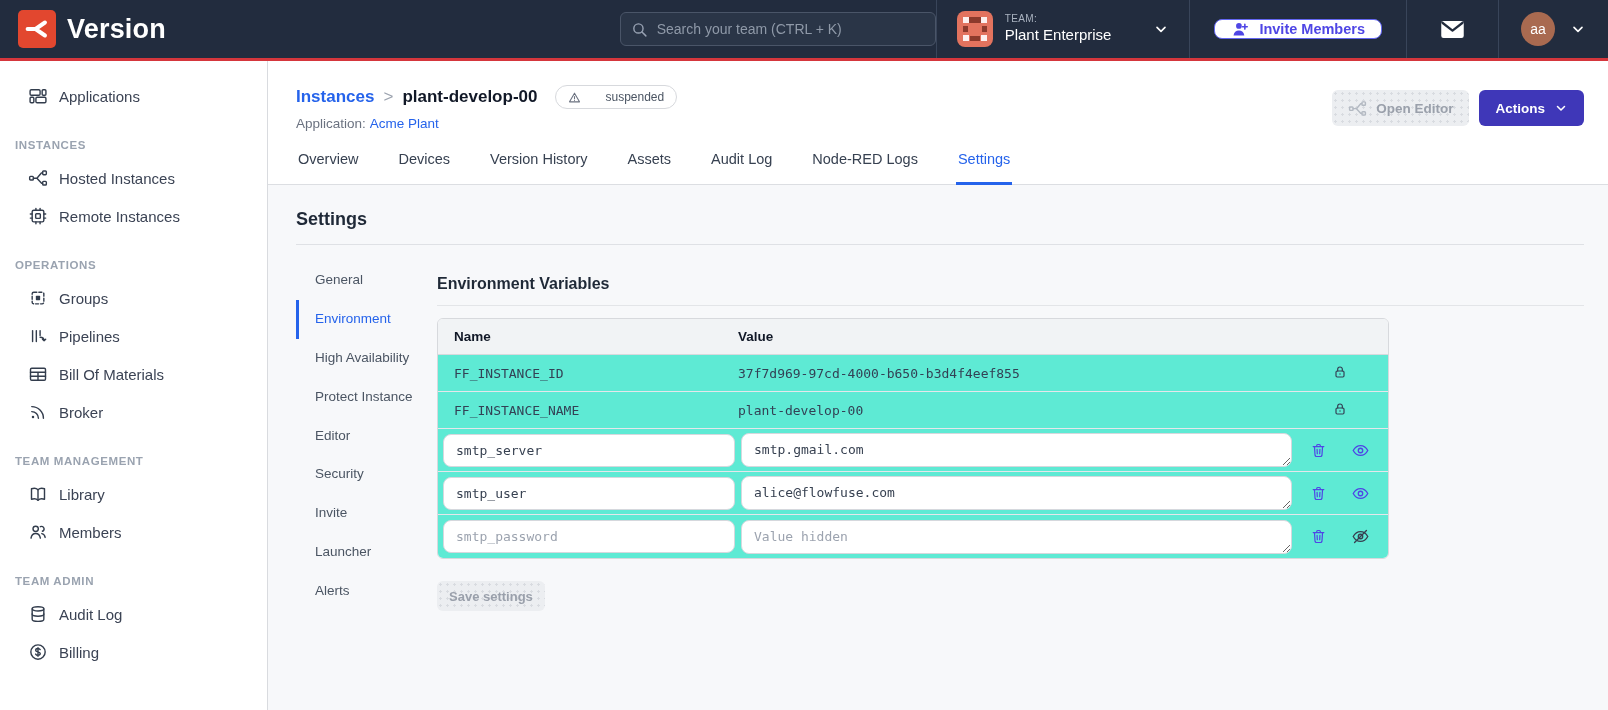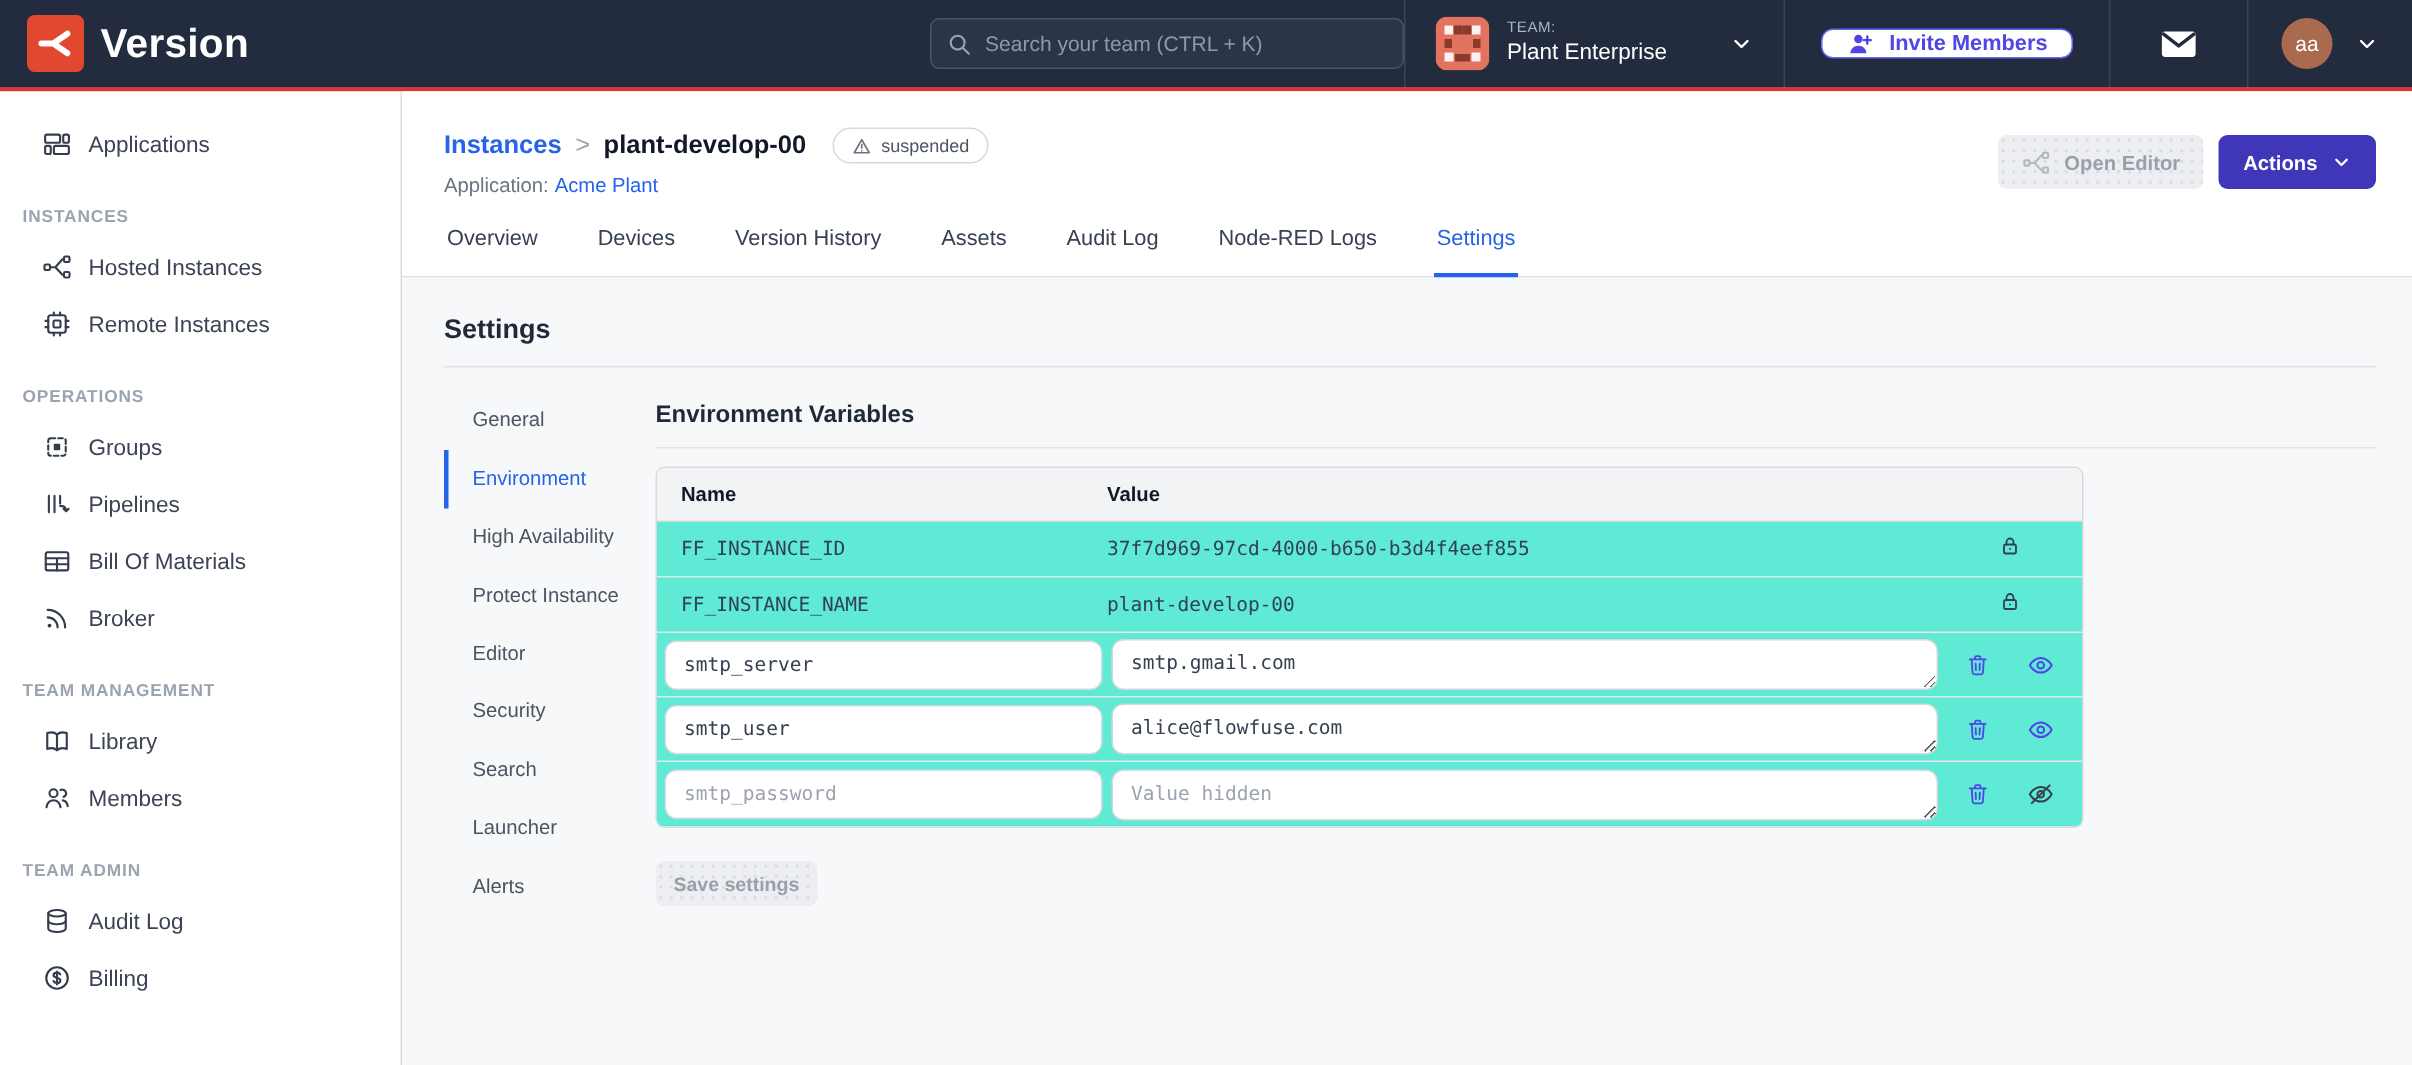--- a/index.html
+++ b/index.html
@@ -38,37 +38,37 @@
   .side-label { margin-top:12px; padding:12px 0 8px 15px; font-size:11.5px; font-weight:600; color:#9aa3b0; letter-spacing:.6px; }
   .main { flex:1; display:flex; flex-direction:column; background:#fff; min-width:0; }
 
   
   .main-header { padding:24px 24px 0 28px; background:#fff; }
   .header-row { display:flex; align-items:center; }
   .breadcrumb { display:flex; align-items:center; font-size:17px; font-weight:700; }
   .bc-parent { color:#2563eb; cursor:pointer; }
   .bc-sep { color:#9ca3af; margin:0 9px; font-weight:400; }
   .bc-current { color:#111827; }
-  .status-badge { margin-left:18px; display:inline-flex; align-items:center; gap:6px; padding:4px 12px; border:1px solid #d7d9dd; border-radius:999px; font-size:12px; font-weight:400; color:#4b5563; background:#fff; }
+  .status-badge { margin-left:18px; display:inline-flex; align-items:center; gap:24px; padding:4px 12px; border:1px solid #d7d9dd; border-radius:999px; font-size:12px; font-weight:400; color:#4b5563; background:#fff; }
   .status-badge svg { color:#6b7280; }
   .app-row { margin-top:7px; font-size:13.5px; color:#6b7280; }
   .app-link { color:#2563eb; cursor:pointer; margin-left:4px; }
   .header-buttons { margin-left:auto; display:flex; gap:10px; }
   .btn { height:36px; border:none; border-radius:6px; font-family:inherit; font-size:13.5px; font-weight:700; display:flex; align-items:center; gap:9px; cursor:pointer; padding:0 16px; }
   .btn-disabled { background-color:#eceef1; background-image:radial-gradient(#d8dbe0 1px, transparent 1.2px); background-size:7px 7px; color:#9aa0ab; cursor:default; }
   .btn-primary { background:#3f37b8; color:#fff; }
   .tabs-wrap { margin:14px -24px 0 -28px; padding:0 24px 0 28px; border-bottom:1px solid #dcdee2; display:flex; gap:36px; }
   .tab { padding:6px 2px 15px; font-size:14.5px; color:#374151; cursor:pointer; border-bottom:3px solid transparent; margin-bottom:-1px; }
   .tab.active { color:#2563eb; border-bottom-color:#2563eb; }
 
   
   .content { flex:1; background:#f7f8fa; padding:24px 24px 0 28px; overflow:hidden; }
   .content h2 { font-size:18px; font-weight:700; color:#1f2937; }
   .settings-hr { border:none; border-top:1px solid #dfe1e5; margin-top:14px; }
-  .settings-layout { display:flex; margin-top:16px; align-items:center; }
+  .settings-layout { display:flex; margin-top:16px; align-items:flex-end; }
   .settings-nav { width:118px; flex-shrink:0; display:flex; flex-direction:column; }
   .nav-item { font-size:13.5px; color:#4b5563; padding:10px 0 10px 16px; border-left:3px solid transparent; cursor:pointer; line-height:1.4; }
   .nav-item.active { color:#2563eb; border-left-color:#2563eb; }
   .v-div { width:1px; background:#dfe1e5; }
   .settings-panel { flex:1; margin-left:22px; max-width:1152px; }
   .settings-panel h3 { font-size:16px; font-weight:700; color:#1f2937; padding-bottom:12px; border-bottom:1px solid #e3e5e8; }
 
   .env-toolbar { display:flex; gap:8px; margin-top:14px; width:952px; }
   .env-search { flex:1; position:relative; }
   .env-search svg { position:absolute; left:12px; top:9px; color:#6b7280; }
@@ -317,21 +317,21 @@
       <h2>Settings</h2>
       <hr class="settings-hr">
       <div class="settings-layout">
         <nav class="settings-nav" id="settings-nav">
             <div class="nav-item">General</div>
             <div class="nav-item active">Environment</div>
             <div class="nav-item">High Availability</div>
             <div class="nav-item">Protect Instance</div>
             <div class="nav-item">Editor</div>
             <div class="nav-item">Security</div>
-            <div class="nav-item">Search</div>
+            <div class="nav-item">Invite</div>
             <div class="nav-item">Launcher</div>
             <div class="nav-item">Alerts</div>
           </nav>
         <div class="v-div"></div>
         <section class="settings-panel">
           <h3>Environment Variables</h3>
           <div class="env-table">
             <div class="t-head">
               <span class="col-name">Name</span>
               <span class="col-value">Value</span>

